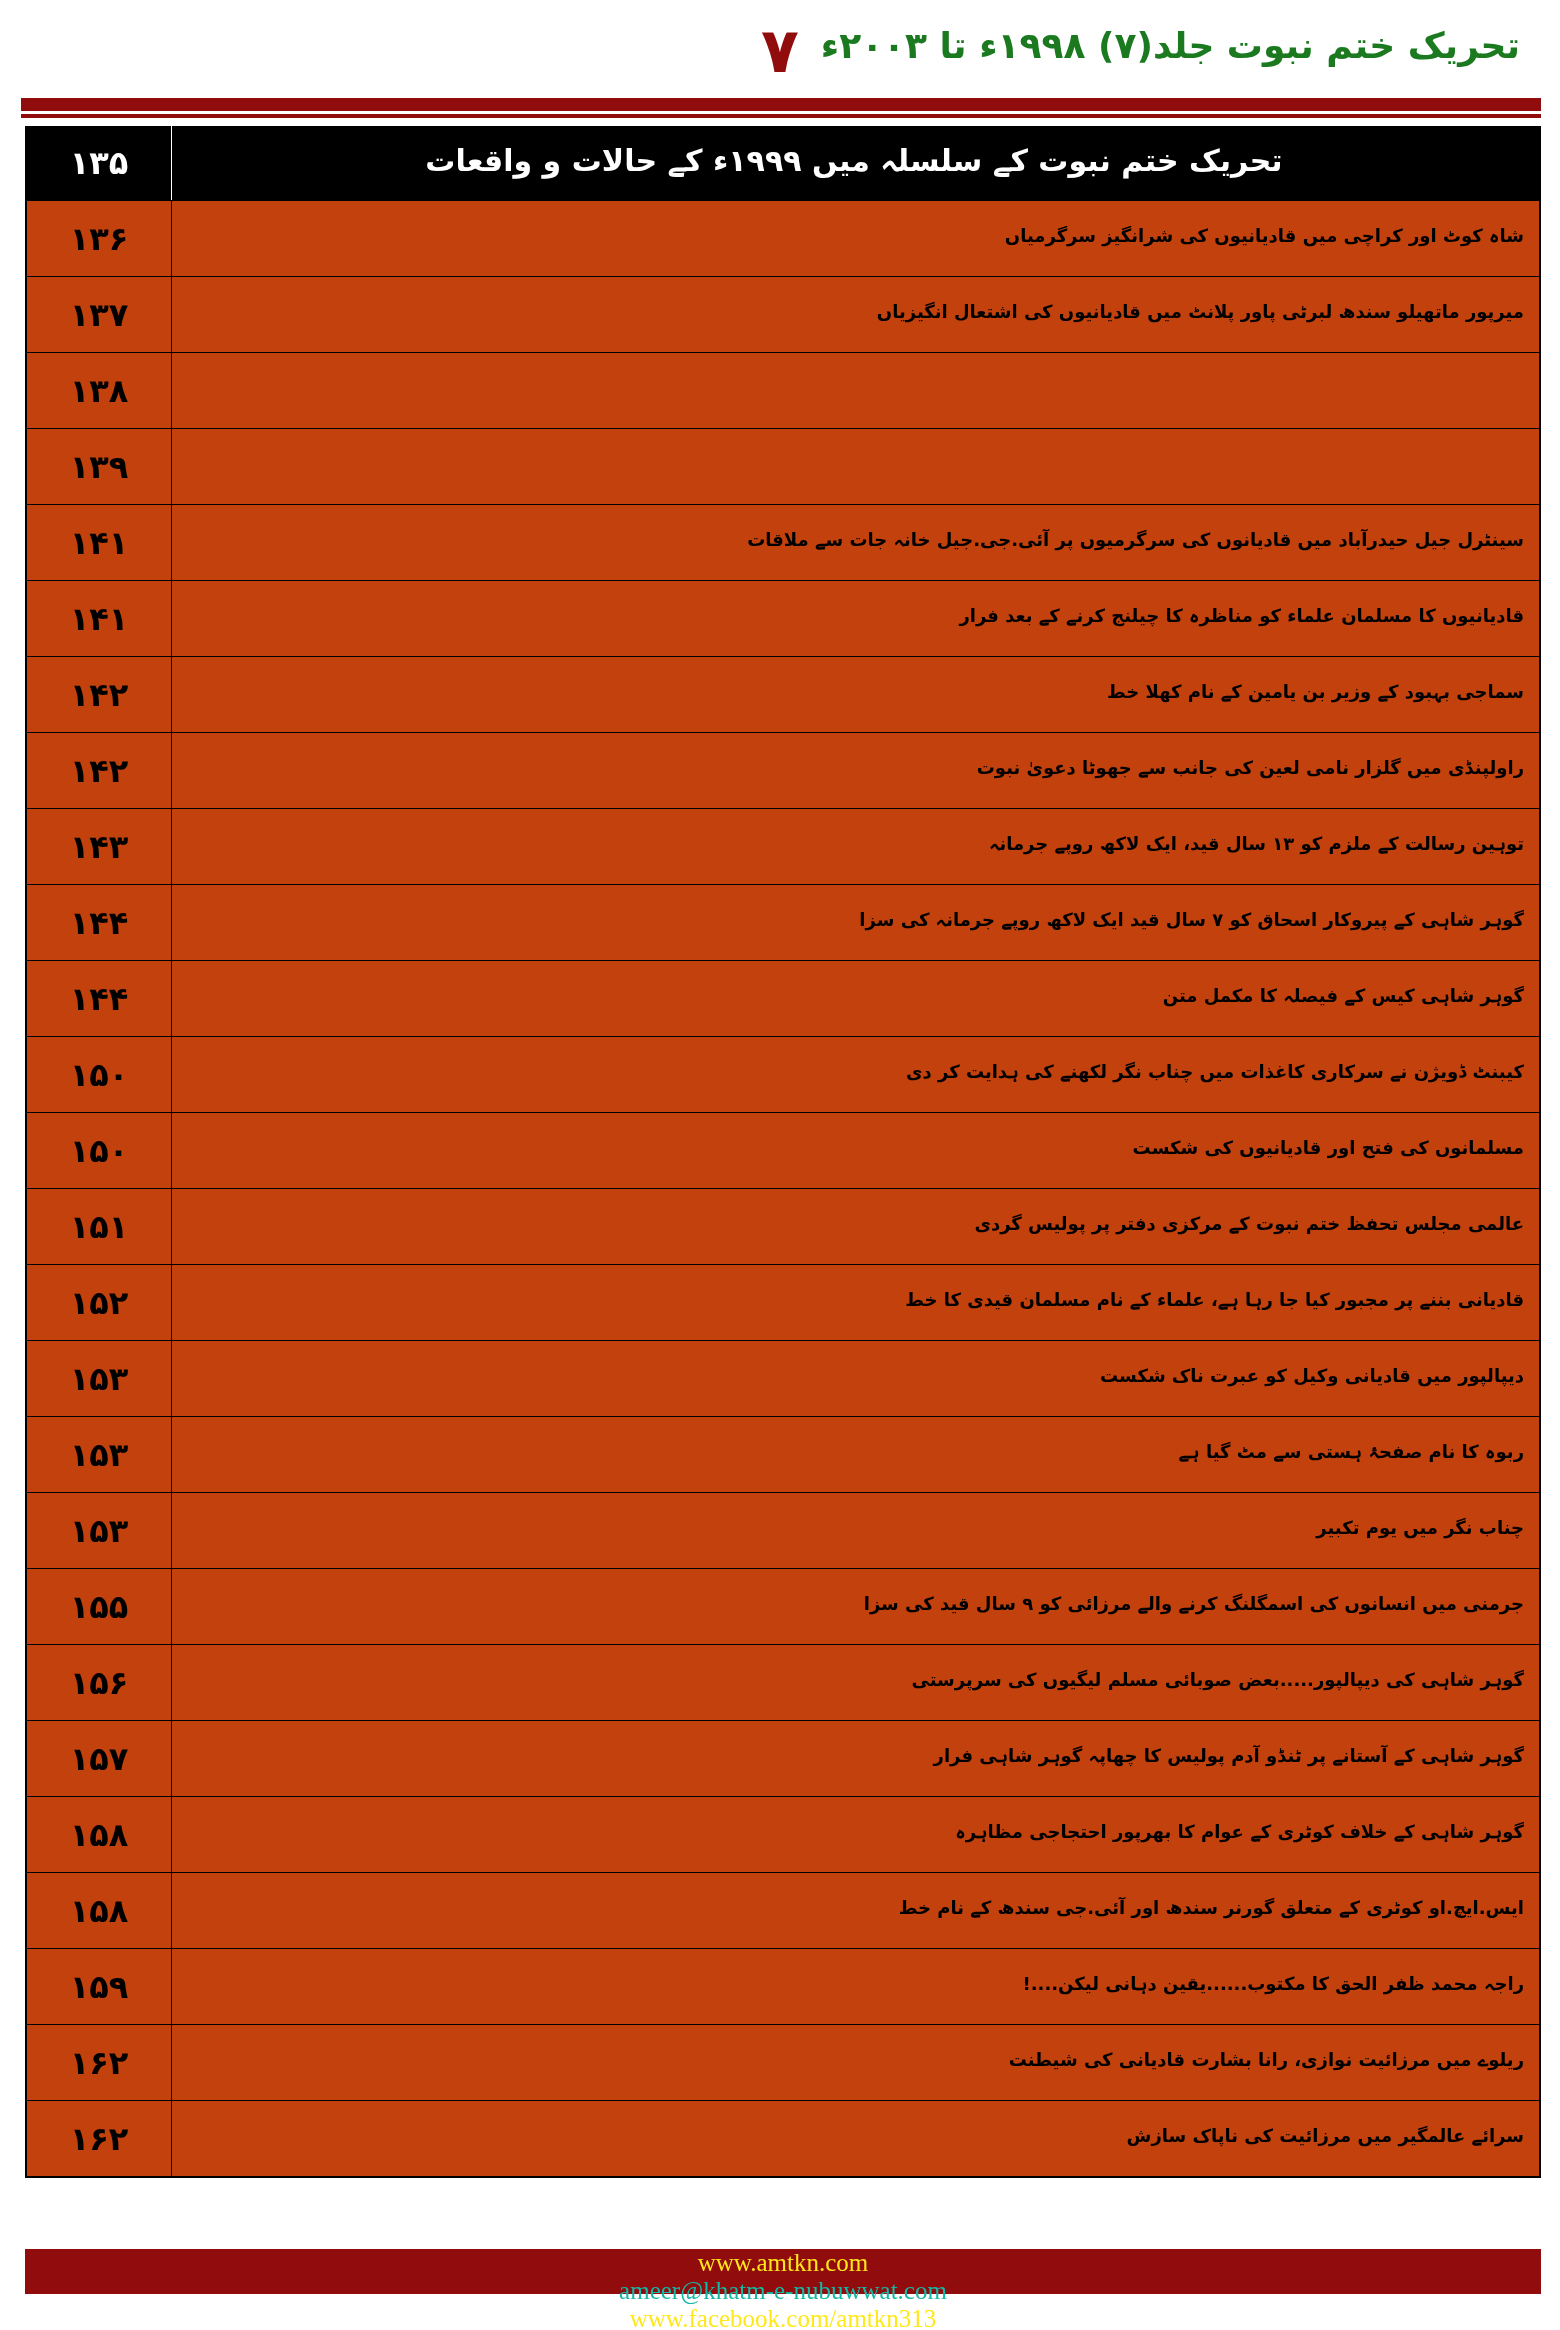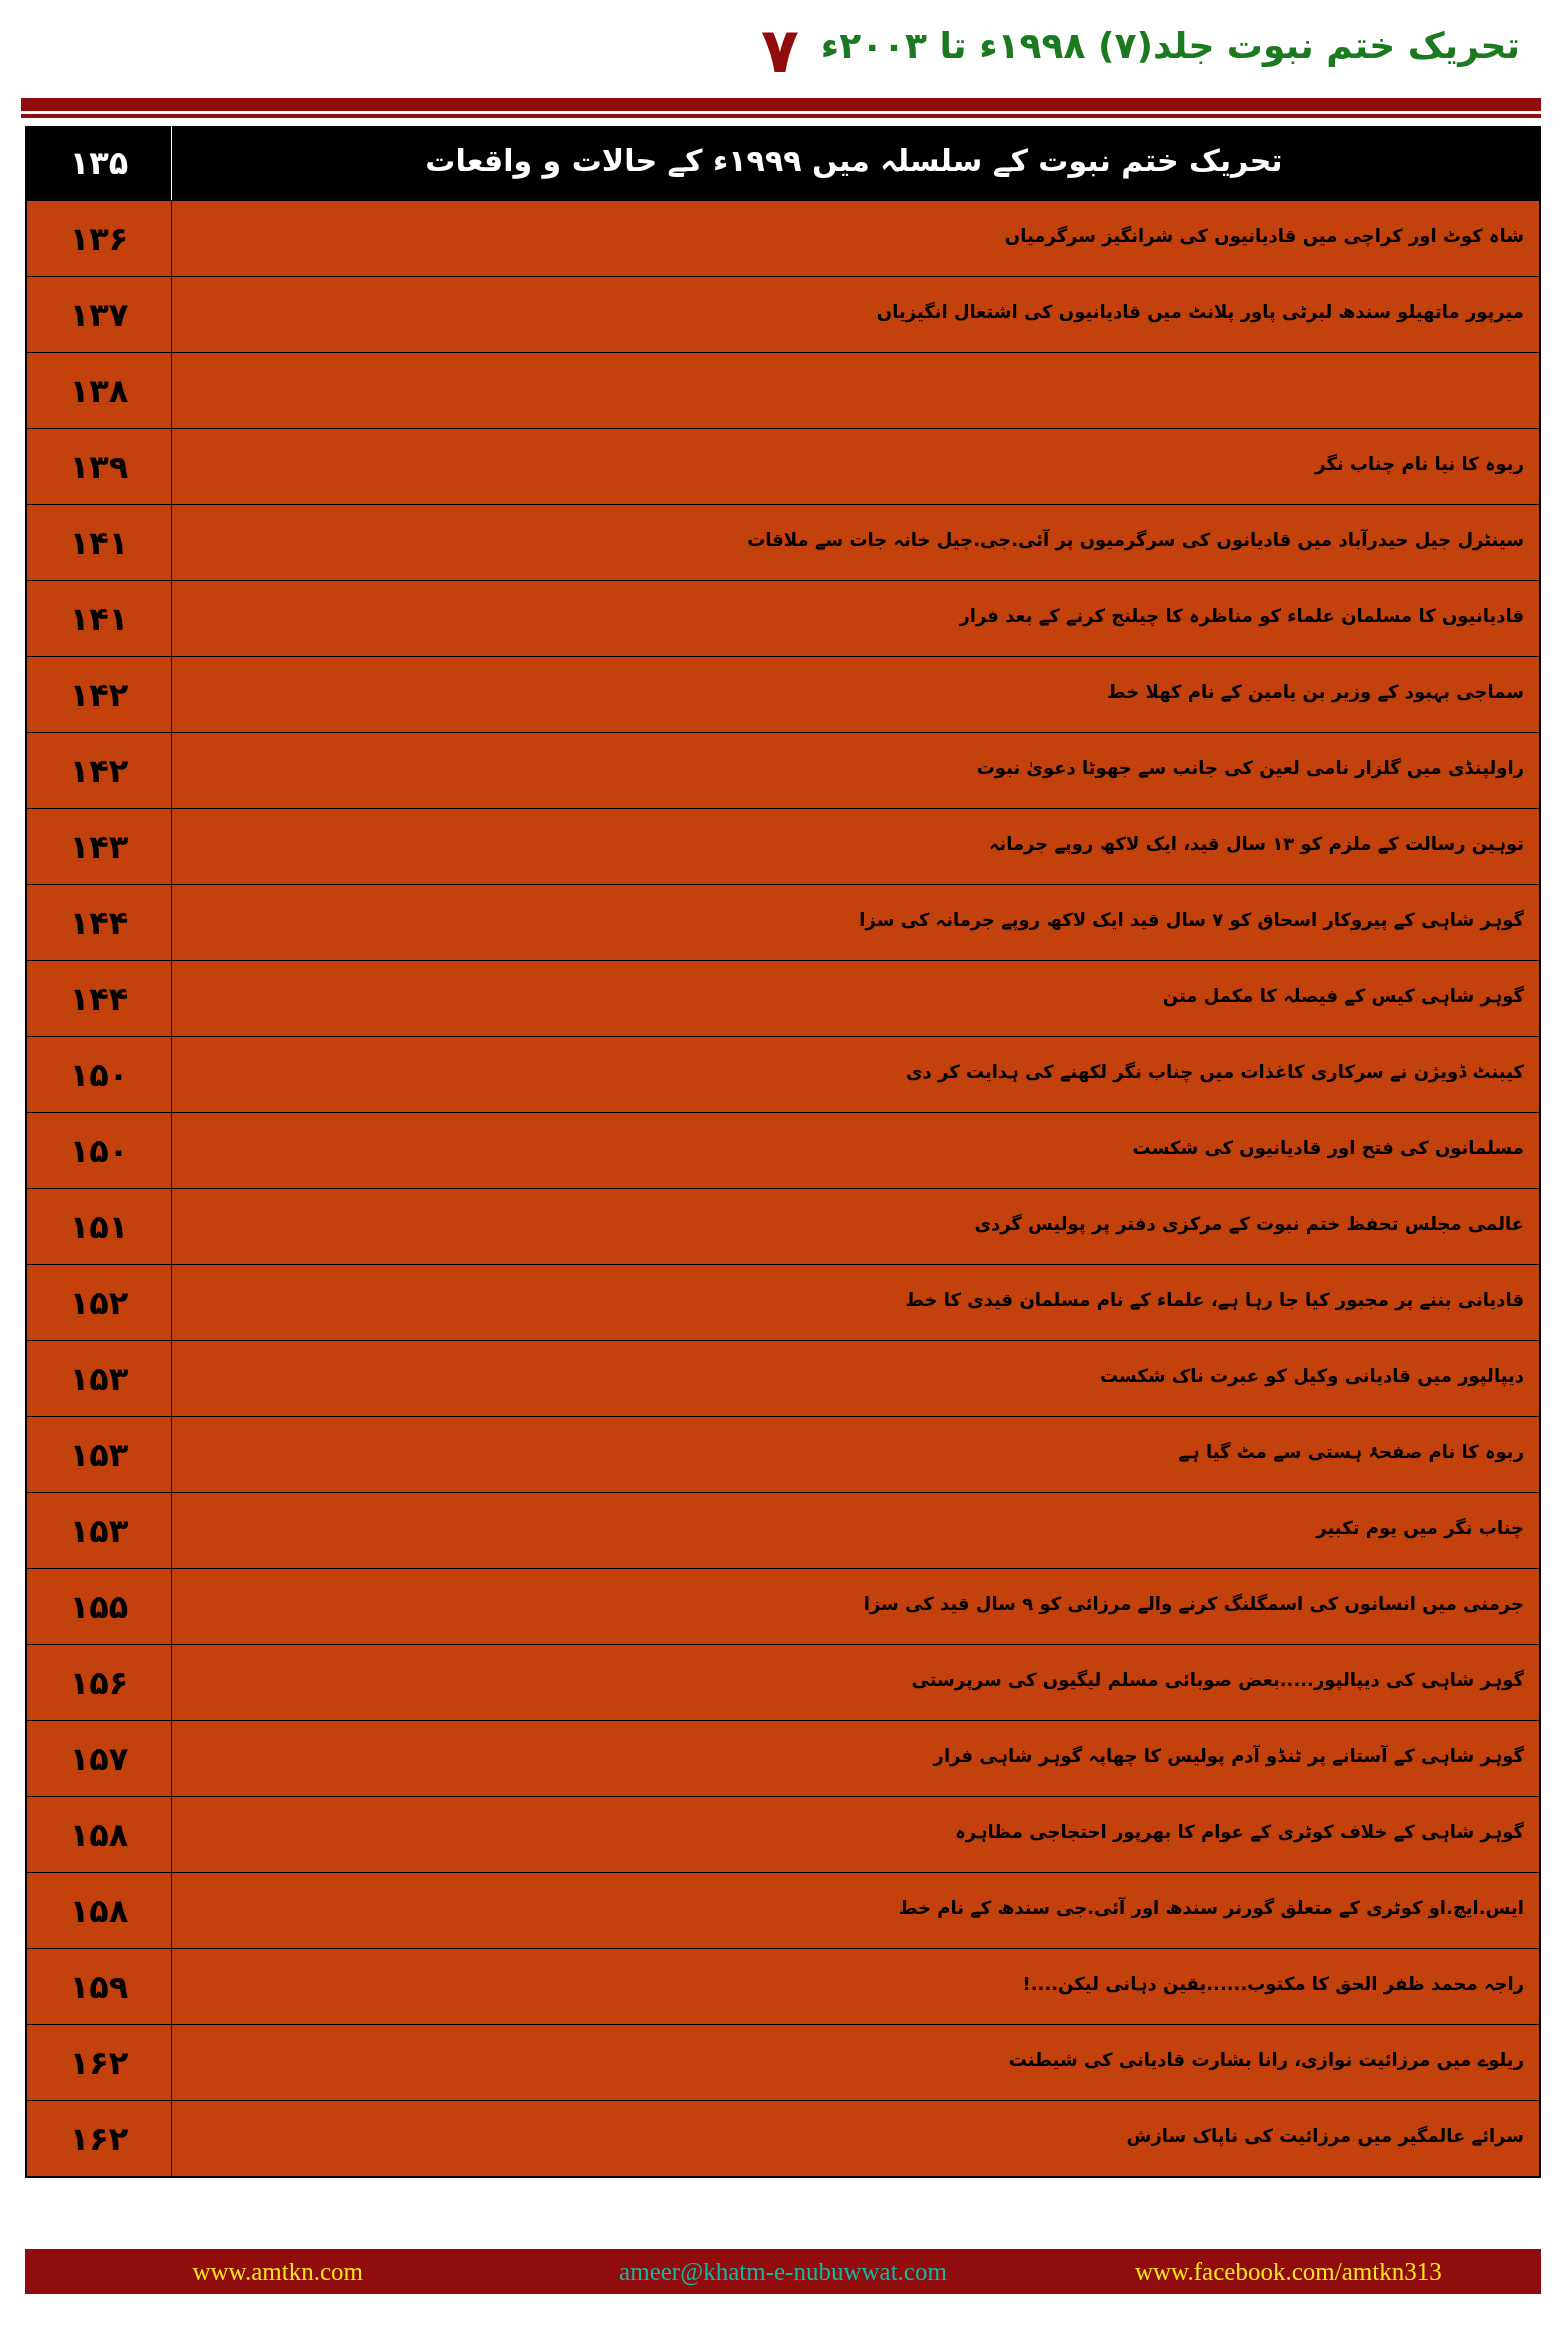--- a/index.html
+++ b/index.html
@@ -65,21 +65,21 @@
     line-height:1.25;
   }
   .trow.hdr .cell.ttl{
     justify-content:center;text-align:center;
     font-size:30px;
   }
   
   .footer-bar{
     position:absolute;left:25px;top:2249px;width:1516px;height:45px;
     background:var(--maroon);
-    display:flex;flex-direction:row;align-items:center;
+    display:flex;flex-direction:column;align-items:center;
     font-family:"Liberation Serif","DejaVu Serif",serif;
     font-size:25px;
   }
   .footer-bar span{flex:1 1 33%;text-align:center;white-space:nowrap;}
   .f-yellow{color:var(--yellow);}
   .f-white{color:#14b8a6;}
 </style>
 </head>
 <body>
 
@@ -108,21 +108,20 @@
     <div class="cell num">۱۳۷</div>
     <div class="cell ttl">میرپور ماتھیلو سندھ لبرٹی پاور پلانٹ میں قادیانیوں کی اشتعال انگیزیاں</div>
   </div>
 
   <div class="trow">
     <div class="cell num">۱۳۸</div>
   </div>
 
   <div class="trow">
     <div class="cell num">۱۳۹</div>
-    <div class="cell ttl">ربوہ کا نیا نام چناب نگر</div>
   </div>
 
   <div class="trow">
     <div class="cell num">۱۴۱</div>
     <div class="cell ttl">سینٹرل جیل حیدرآباد میں قادیانوں کی سرگرمیوں پر آئی.جی.جیل خانہ جات سے ملاقات</div>
   </div>
 
   <div class="trow">
     <div class="cell num">۱۴۱</div>
     <div class="cell ttl">قادیانیوں کا مسلمان علماء کو مناظرہ کا چیلنج کرنے کے بعد فرار</div>

